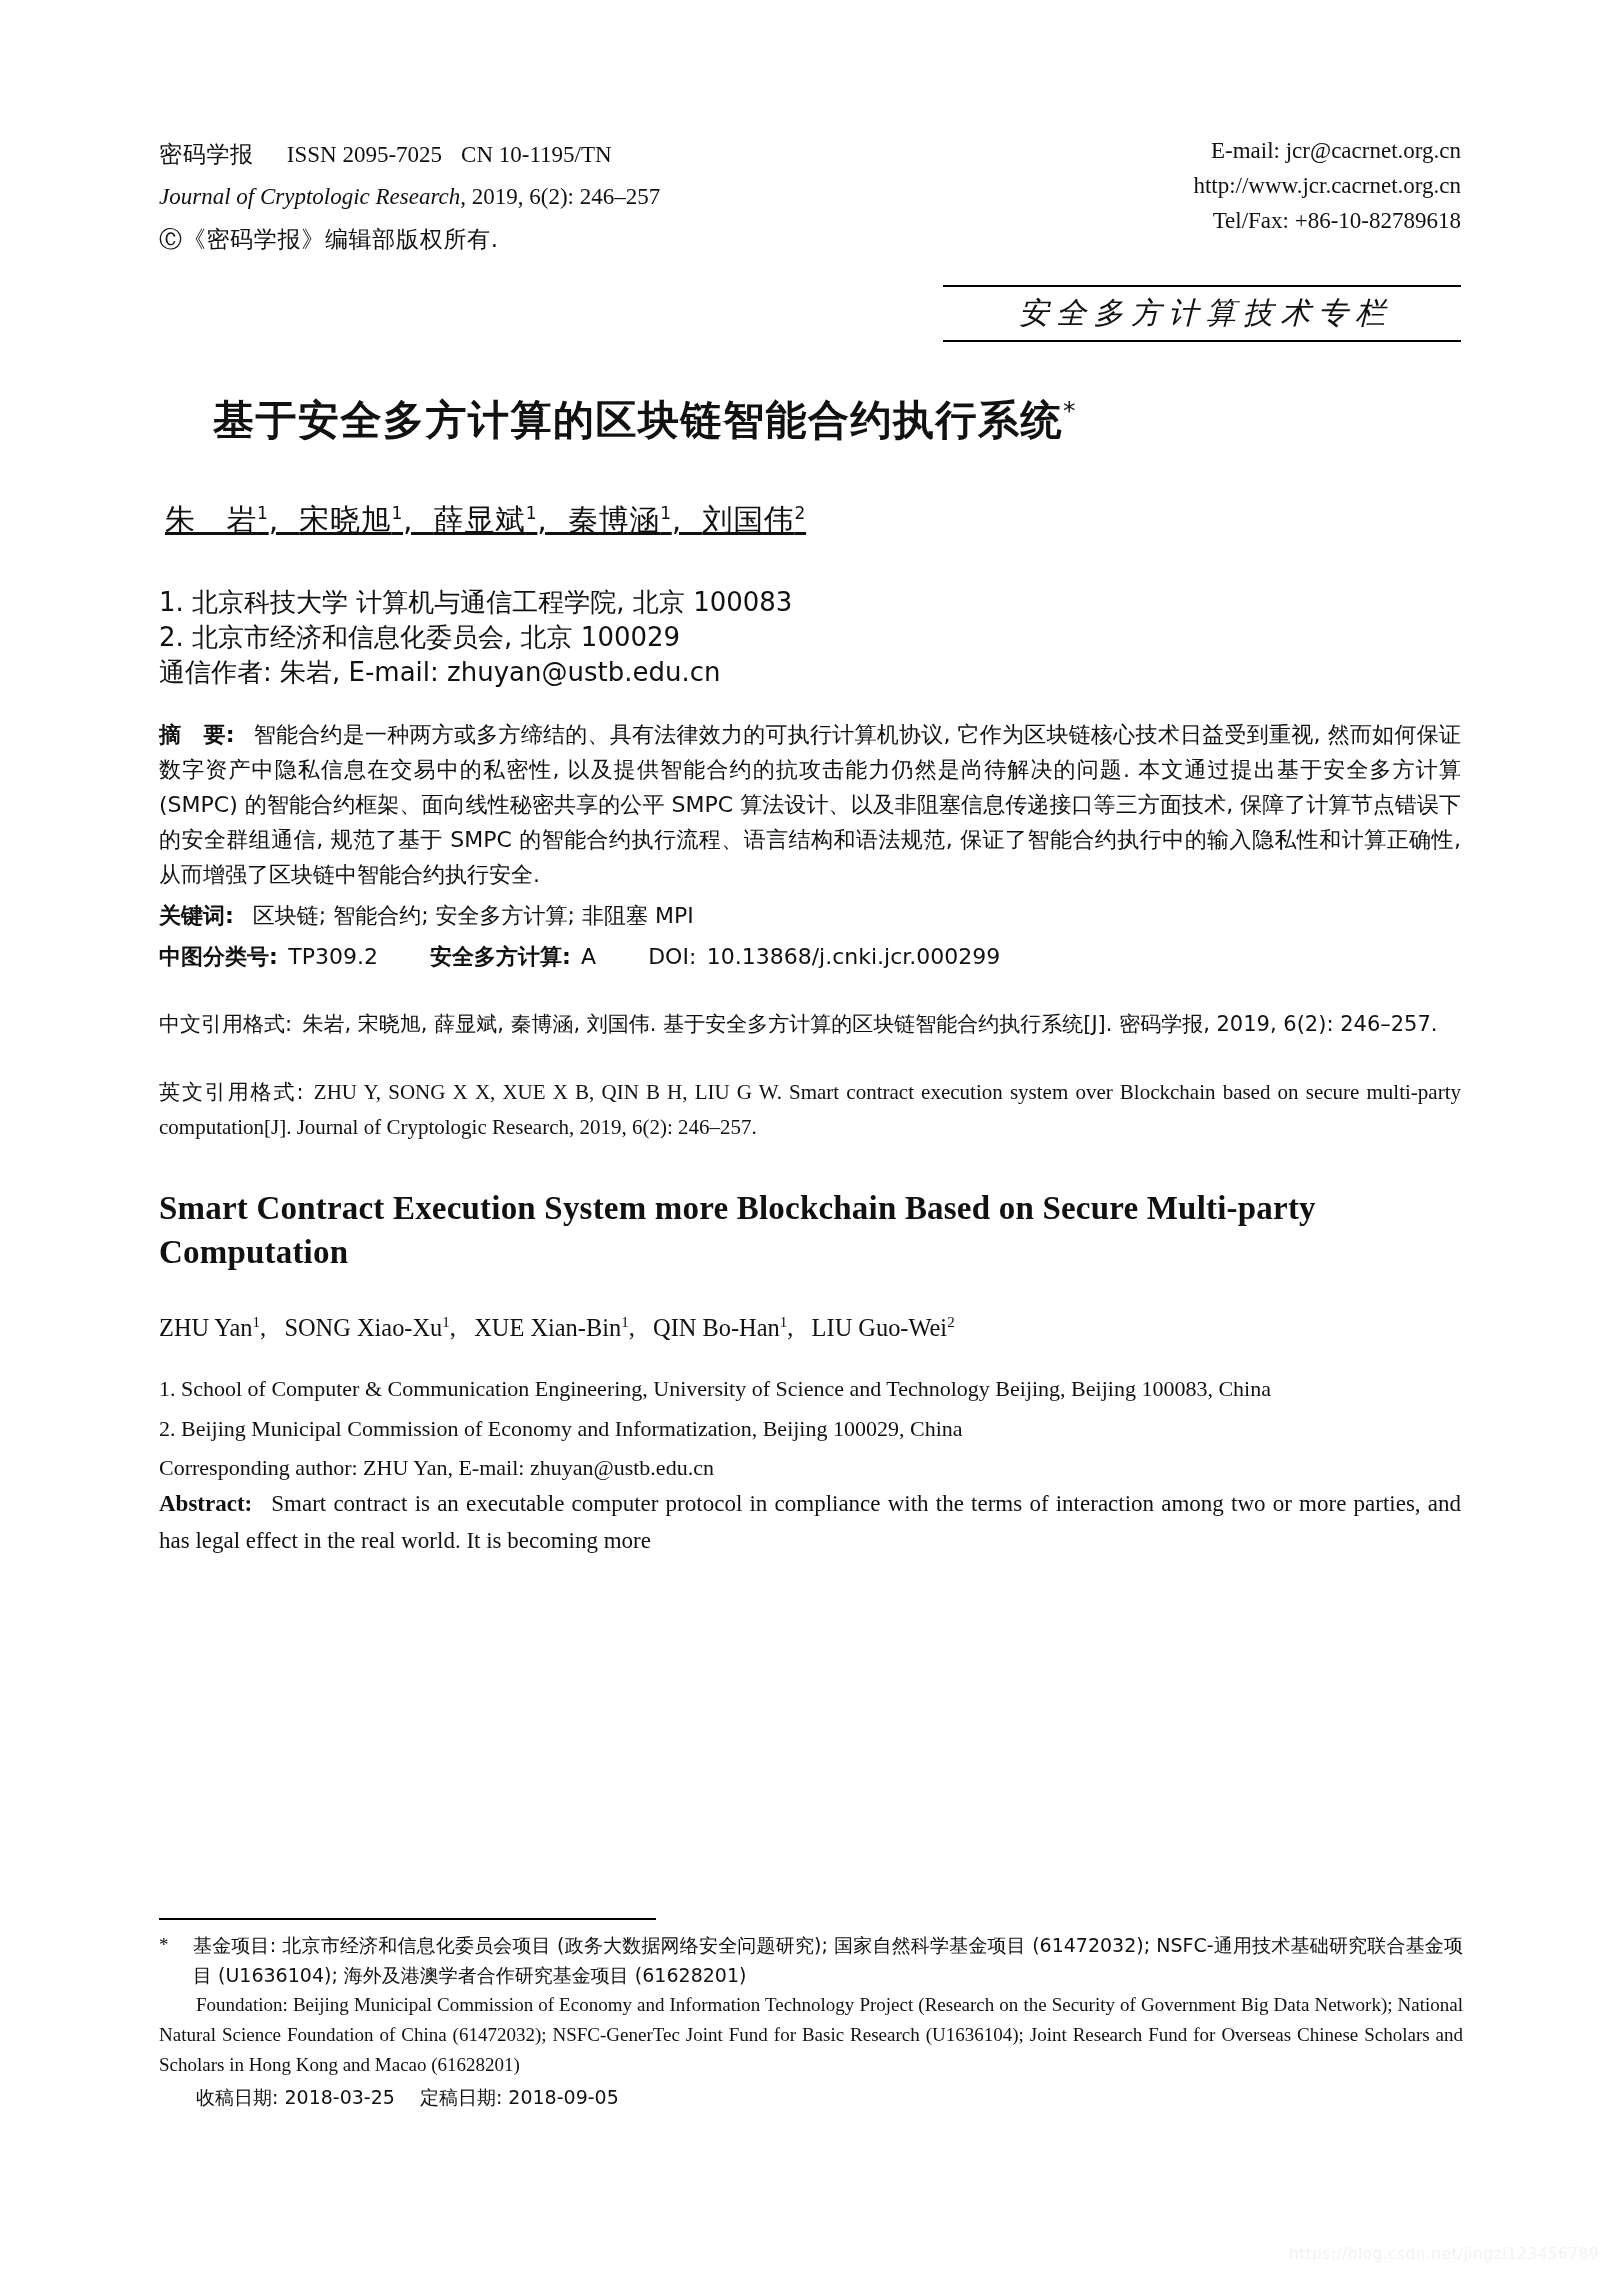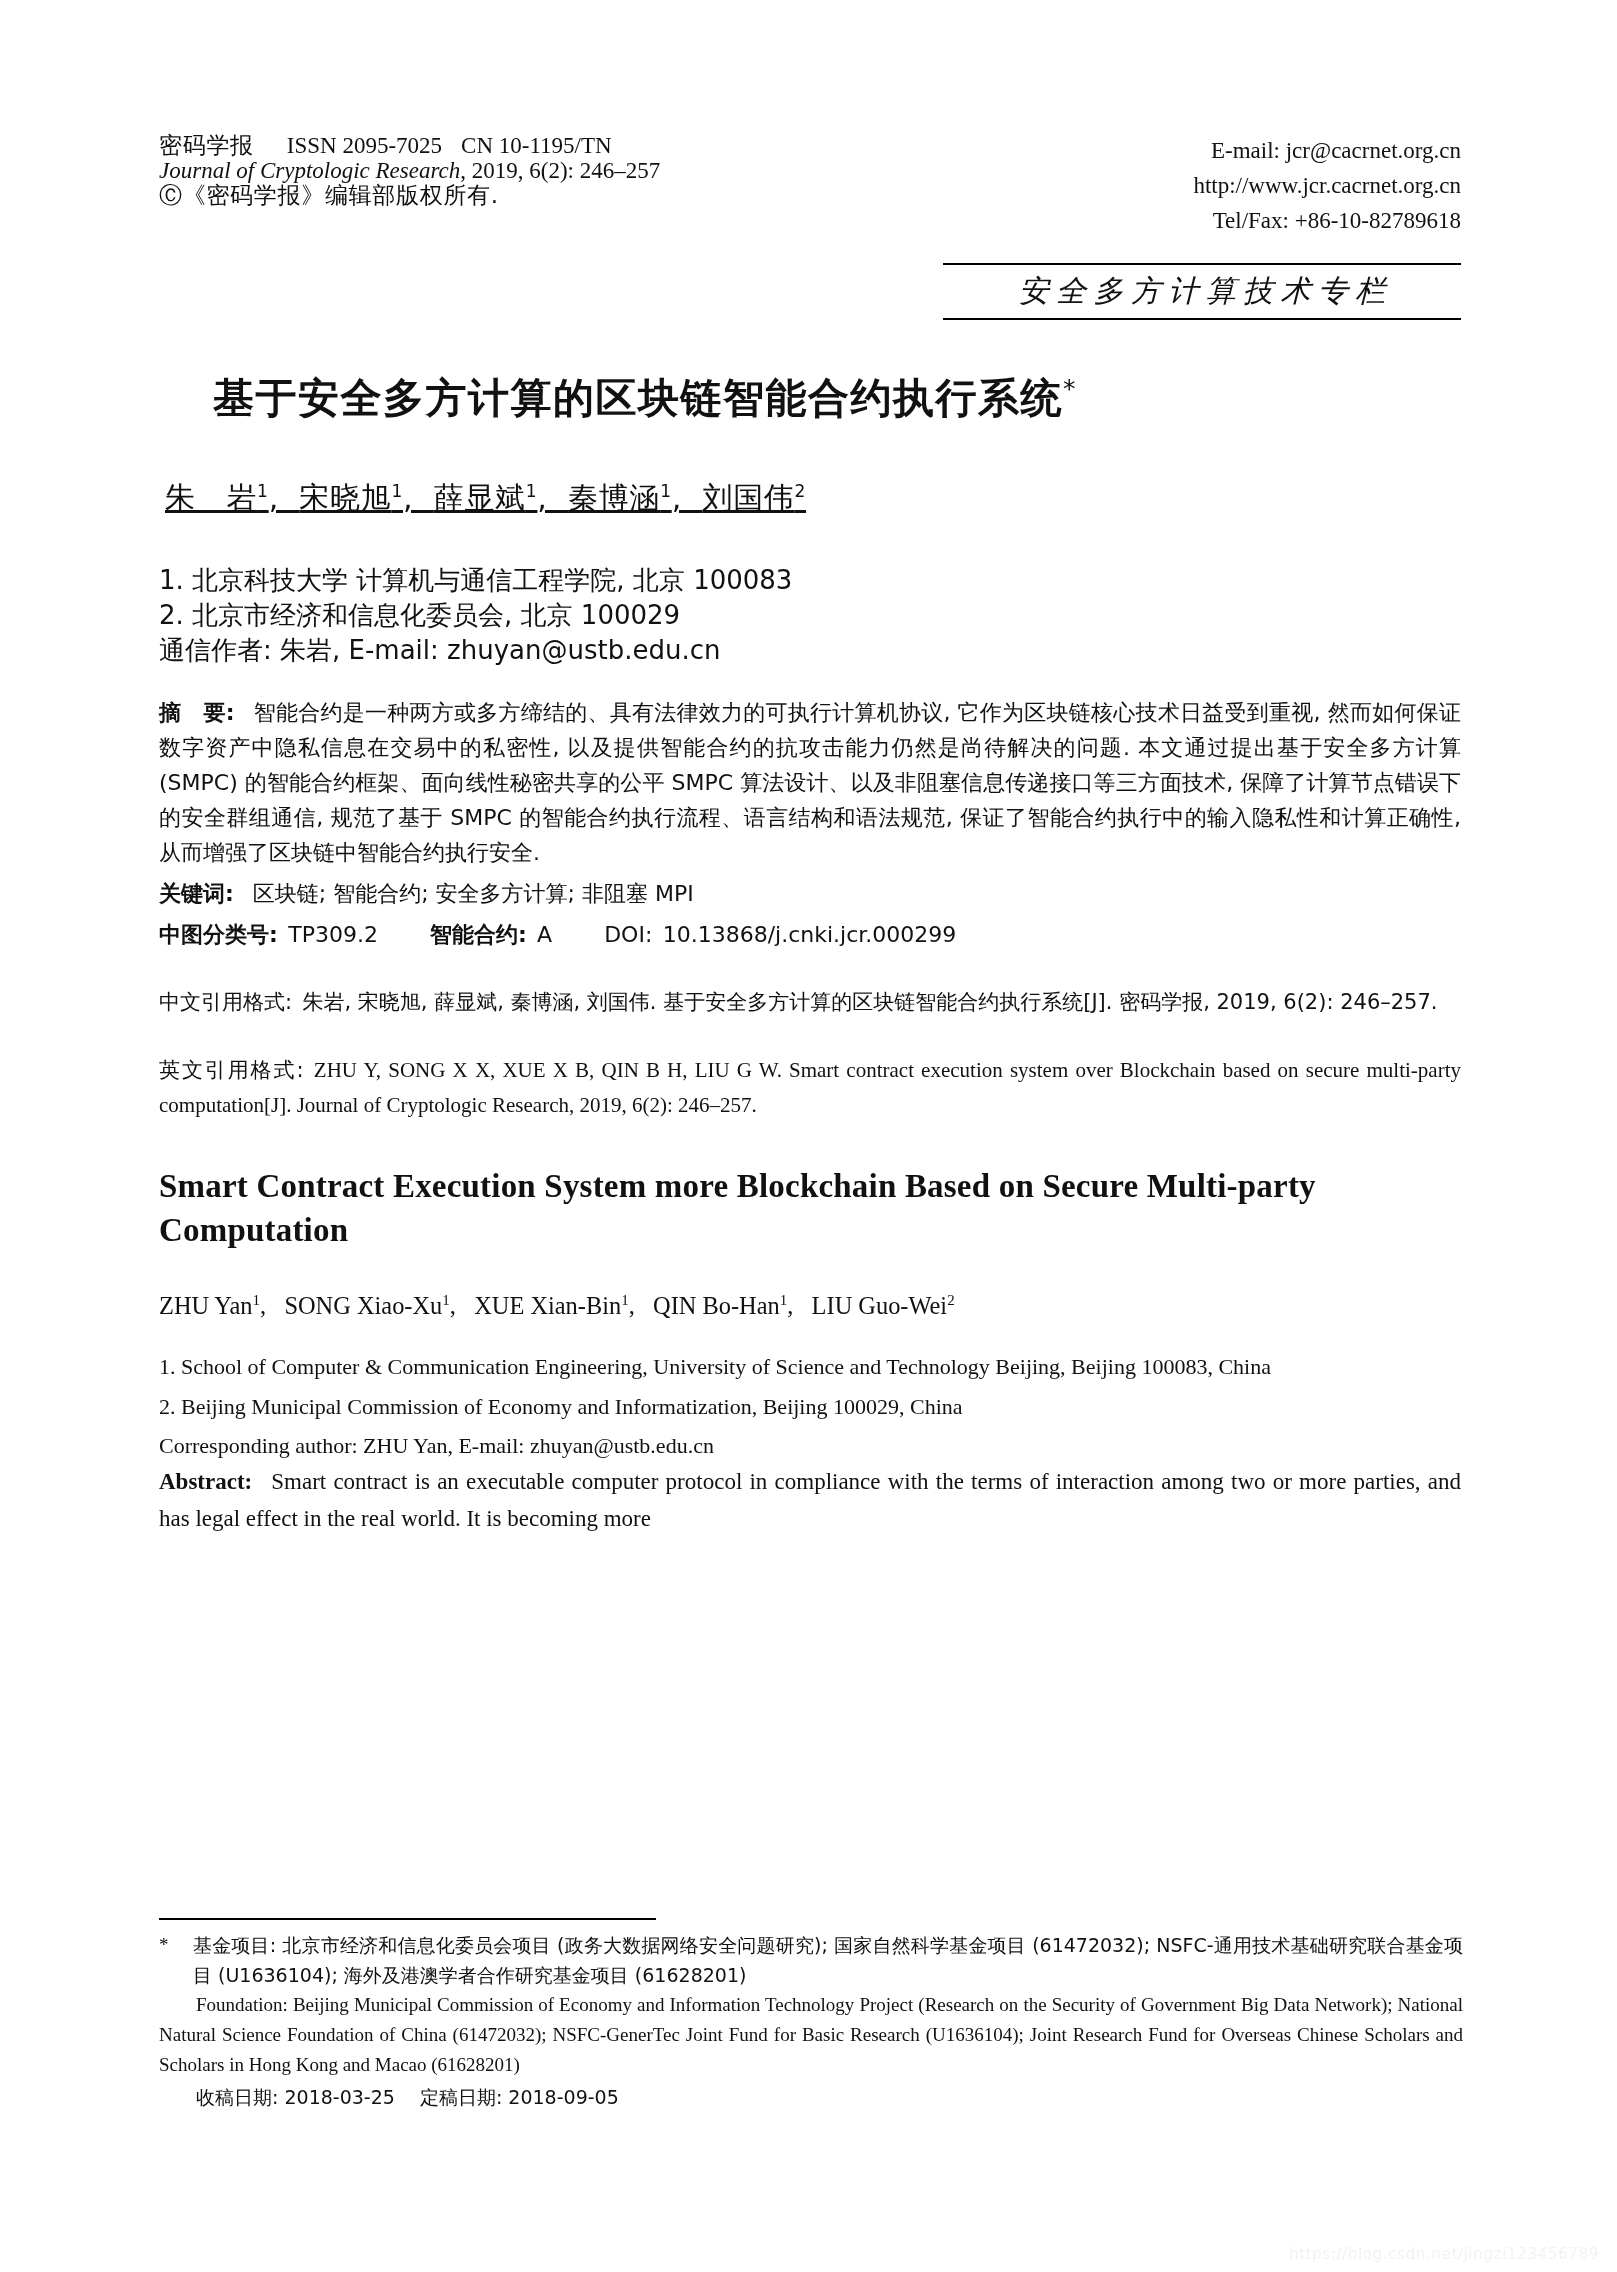--- a/index.html
+++ b/index.html
@@ -31,21 +31,21 @@
   }
 
   
   .masthead {
     display: flex;
     justify-content: space-between;
     align-items: flex-start;
   }
   .mast-left {
     font-size: 23px;
-    line-height: 25px;
+    line-height: 42px;
     white-space: nowrap;
   }
   .mast-right {
     font-size: 23px;
     line-height: 35px;
     text-align: right;
     white-space: nowrap;
   }
   .mast-italic { font-style: italic; }
   .cjk {
@@ -263,21 +263,21 @@
 
     <div class="zh-abstract cjk">
       <span class="lbl-bold">摘　要:</span><span class="gap-m"></span><span>智能合约是一种两方或多方缔结的、具有法律效力的可执行计算机协议, 它作为区块链核心技术日益受到重视, 然而如何保证数字资产中隐私信息在交易中的私密性, 以及提供智能合约的抗攻击能力仍然是尚待解决的问题. 本文通过提出基于安全多方计算 (SMPC) 的智能合约框架、面向线性秘密共享的公平 SMPC 算法设计、以及非阻塞信息传递接口等三方面技术, 保障了计算节点错误下的安全群组通信, 规范了基于 SMPC 的智能合约执行流程、语言结构和语法规范, 保证了智能合约执行中的输入隐私性和计算正确性, 从而增强了区块链中智能合约执行安全.</span>
     </div>
 
     <div class="zh-keywords cjk">
       <span class="lbl-bold">关键词:</span><span class="gap-m"></span><span>区块链; 智能合约; 安全多方计算; 非阻塞 MPI</span>
     </div>
 
     <div class="zh-class cjk">
-      <span class="lbl-bold">中图分类号:</span><span class="gap-s"></span><span>TP309.2</span><span class="gap-l"></span><span class="gap-m"></span><span class="lbl-bold">智能合约:</span><span class="gap-s"></span><span>A</span><span class="gap-l"></span><span class="gap-m"></span><span>DOI:</span><span class="gap-s"></span><span>10.13868/j.cnki.jcr.000299</span>
+      <span class="lbl-bold">中图分类号:</span><span class="gap-s"></span><span>TP309.2</span><span class="gap-l"></span><span class="gap-m"></span><span class="lbl-bold">安全多方计算:</span><span class="gap-s"></span><span>A</span><span class="gap-l"></span><span class="gap-m"></span><span>DOI:</span><span class="gap-s"></span><span>10.13868/j.cnki.jcr.000299</span>
     </div>
 
     <div class="cite cjk">
       <span>中文引用格式:</span><span class="gap-s"></span><span>朱岩, 宋晓旭, 薛显斌, 秦博涵, 刘国伟. 基于安全多方计算的区块链智能合约执行系统[J]. 密码学报, 2019, 6(2): 246–257.</span>
     </div>
 
     <div class="cite en">
       <span class="cjk">英文引用格式:</span><span class="gap-s"></span><span>ZHU Y, SONG X X, XUE X B, QIN B H, LIU G W. Smart contract execution system over Blockchain based on secure multi-party computation[J]. Journal of Cryptologic Research, 2019, 6(2): 246–257.</span>
     </div>
 

